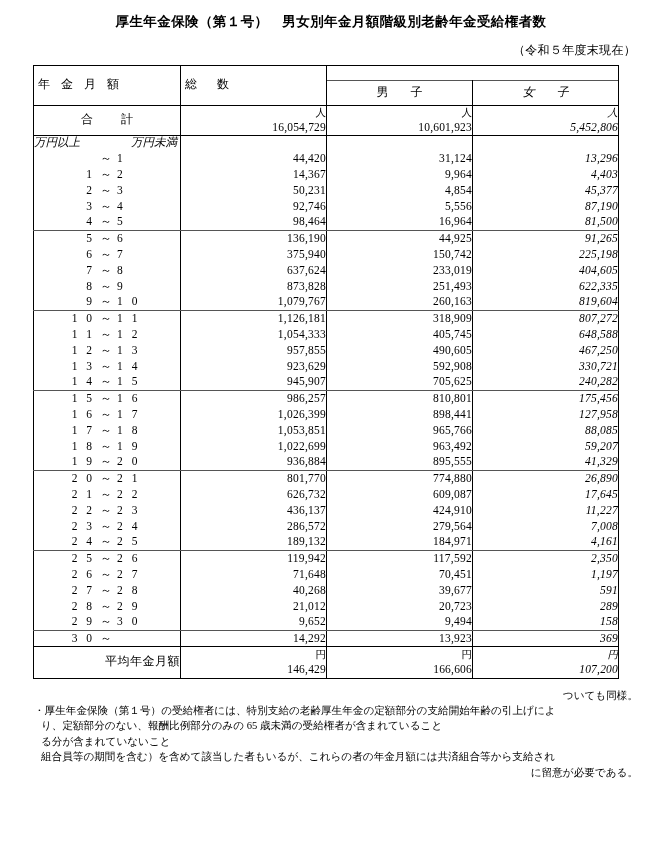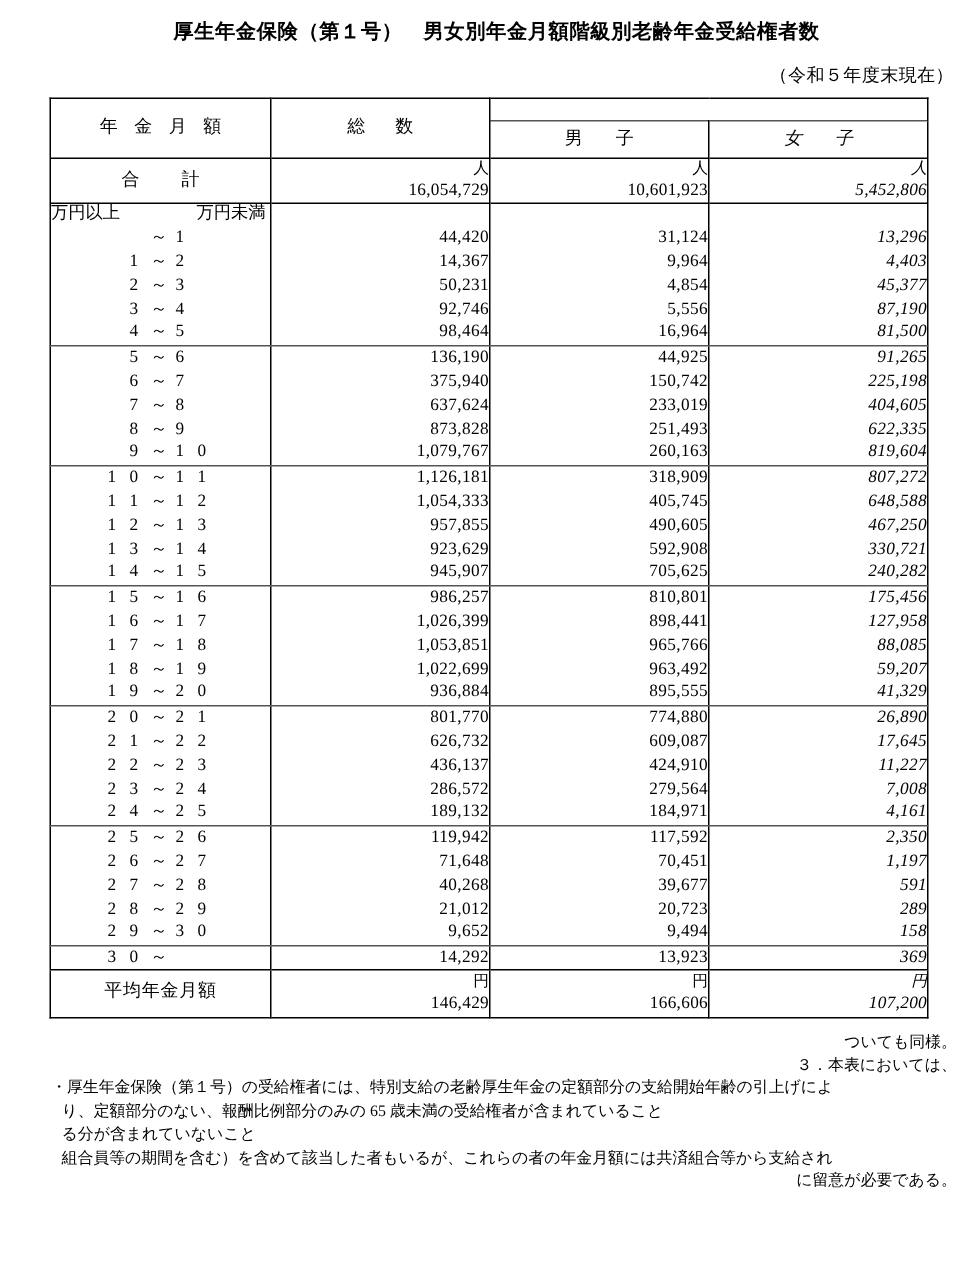--- a/index.html
+++ b/index.html
@@ -76,21 +76,20 @@
   .bb-thick { border-bottom: 1.6px solid #000; }
   .bl-thick { border-left: 1.6px solid #000; }
   .br-thick { border-right: 1.6px solid #000; font-style: italic; }
   .bb-thin  { border-bottom: 0.9px solid #555; }
   .bt-thin  { border-top: 0.9px solid #555; }
   .bl-thin  { border-left: 0.9px solid #000; }
   .br-thin  { border-right: 0.9px solid #000; }
 
   
   .hd {
-    text-align: center;
     height: 40px;
     letter-spacing: 4px;
     font-size: 12px;
     text-indent: 4px;
   }
   .hd-top-empty {
     height: 15px;
   }
   .hd-sub {
     text-align: center;
@@ -127,20 +126,21 @@
     letter-spacing: 0.2px;
   }
 
   
   .range-head {
     font-size: 11.5px;
     height: 15px;
     padding-left: 2px;
     white-space: nowrap;
     letter-spacing: 0px;
+    font-style: italic;
   }
   .range-head .rh-l { float: left; }
   .range-head .rh-r { float: right; padding-right: 3px; }
 
   
   tr.data-row td { height: 16px; }
 
   .lbl {
     font-size: 11.5px;
     text-align: center;
@@ -170,25 +170,24 @@
   .num {
     text-align: right;
     padding-right: 5px;
     font-size: 11.5px;
     letter-spacing: 0.25px;
     white-space: nowrap;
   }
 
   
   .avg-label {
-    text-align: center;
+    text-align: right;
     font-size: 12px;
     height: 32px;
     letter-spacing: 0.5px;
-    font-family: Liberation Mono, monospace;
   }
 
   
   .notes {
     margin: 9px 0 0 0;
     padding: 0 12px 0 10px;
     font-size: 10.6px;
     line-height: 1.46;
     font-family: "Liberation Serif", "DejaVu Serif", serif;
   }
@@ -459,21 +458,20 @@
             <span class="unit">円</span>
             <span class="val">107,200</span>
           </td>
         </tr>
       </tfoot>
     </table>
   </div>
 
   <div class="notes">
       <div class="note-line note-item ind-1">ついても同様。</div>
-      <div class="note-line note-item ind-1">３．本表においては、</div>
       <div class="note-line note-item ind-2">・厚生年金保険（第１号）の受給権者には、特別支給の老齢厚生年金の定額部分の支給開始年齢の引上げによ</div>
       <div class="note-line note-item ind-3">り、定額部分のない、報酬比例部分のみの 65 歳未満の受給権者が含まれていること</div>
       <div class="note-line note-item ind-3">る分が含まれていないこと</div>
       <div class="note-line note-item ind-3">組合員等の期間を含む）を含めて該当した者もいるが、これらの者の年金月額には共済組合等から支給され</div>
       <div class="note-line note-item ind-1">に留意が必要である。</div>
     </div>
 
 </div>
 
 </body></html>

